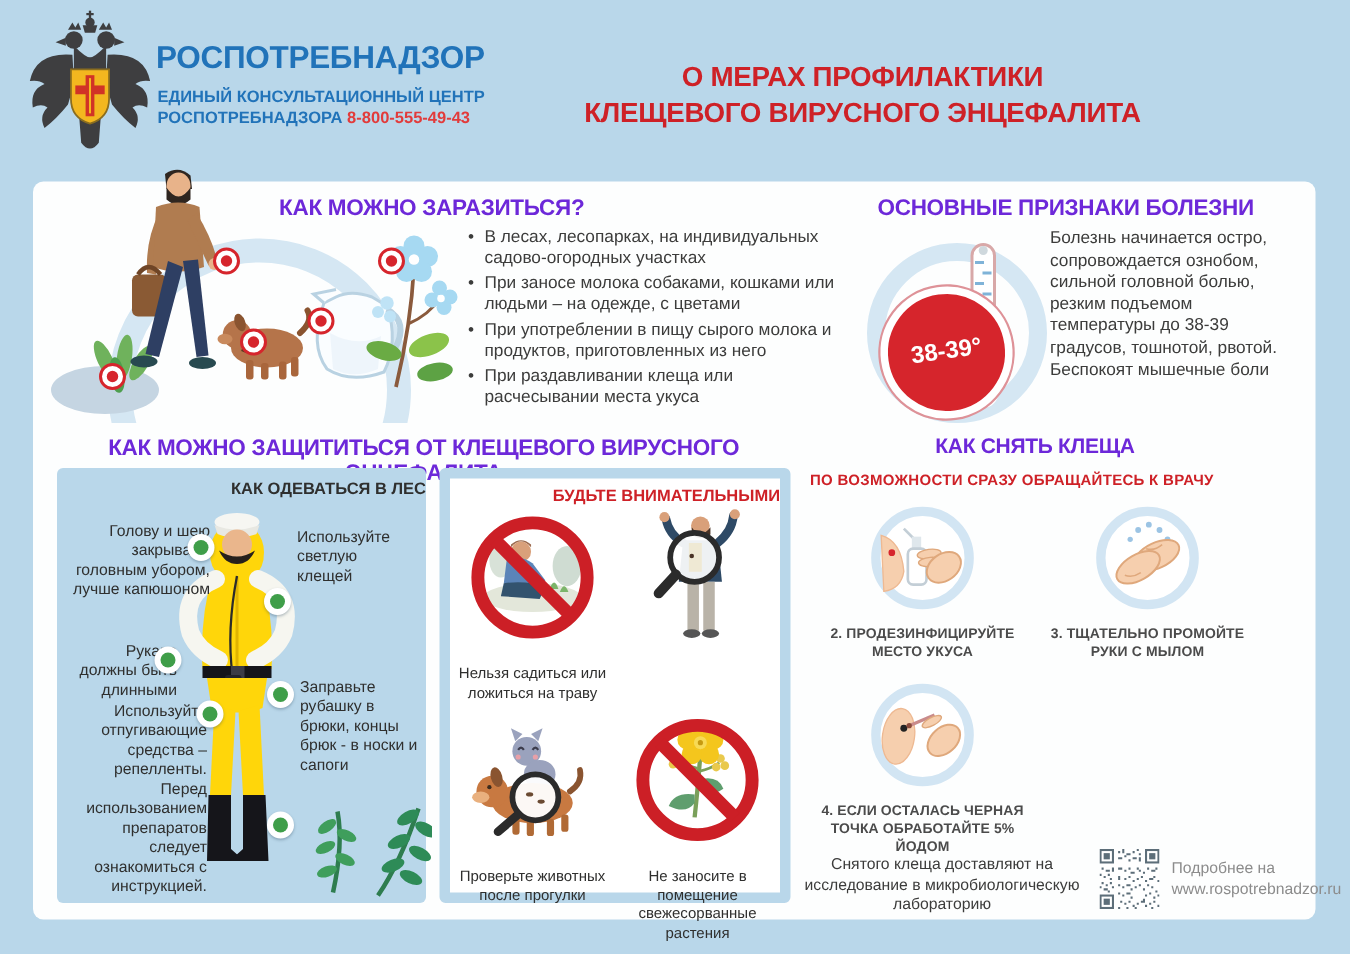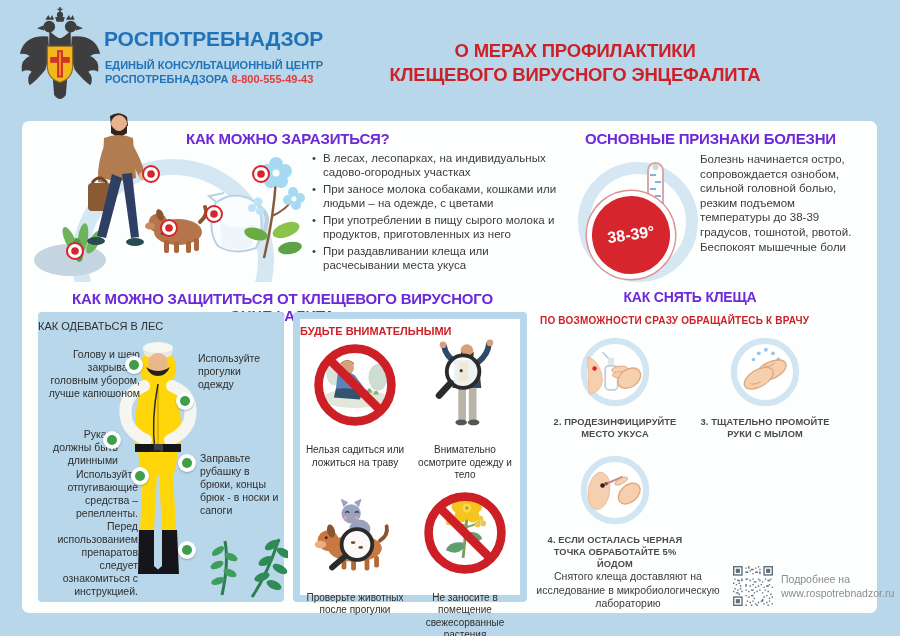--- a/index.html
+++ b/index.html
@@ -25,29 +25,29 @@
   
   .sympt-h{left:585px; top:130px;}
   .sympt-text{left:700px; top:152px; width:166px; font-size:11.5px; line-height:14.6px;}
   .temp-badge{left:587px; top:191px; width:78px; height:78px; border-radius:50%;
     background:#d6252c; border:5px solid #fff; box-shadow:0 0 0 1.5px #de9298;
     display:flex; align-items:center; justify-content:center;
     color:#fff; font-size:16px; font-weight:bold; transform:rotate(-8deg);}
   
   .protect-h{left:25px; top:290px; width:515px; text-align:center;}
   .dress-panel{left:38px; top:312px; width:246px; height:290px; background:#b9d7ea; border-radius:4px;}
-  .dress-title{position:absolute; left:0; top:8px; width:100%; text-align:left;
-    font-size:11px; font-weight:normal; color:#2f2f2e;}
+  .dress-title{position:absolute; left:0; top:8px; width:100%; text-align:right;
+    font-size:11px; font-weight:bold; color:#2f2f2e;}
   .callout{position:absolute; font-size:10.5px; line-height:13px; color:#2f2f2e;}
   .marker{position:absolute; width:18px; height:18px; border-radius:50%; background:#fff;
     box-shadow:0 1px 2px rgba(40,70,90,.35); display:flex; align-items:center; justify-content:center;}
   .marker::after{content:""; width:10px; height:10px; border-radius:50%; background:#3f9e49; display:block;}
   .att-panel{left:293px; top:312px; width:234px; height:290px; background:#fff;
     border:7px solid #b9d7ea; border-radius:4px; box-sizing:border-box;
-    display:flex; flex-direction:column; align-items:flex-start;}
+    display:flex; flex-direction:column; align-items:flex-end;}
   .att-title{margin:6px 0 2px; font-size:11px; font-weight:bold; color:#ce2127; text-align:center;}
   .att-grid{display:grid; grid-template-columns:110px 110px; row-gap:5px;}
   .att-item{display:flex; flex-direction:column; align-items:center;}
   .att-cap{width:112px; text-align:center; font-size:10px; line-height:12.5px; color:#2f2f2e; margin-top:13px;}
   
   .removal-h{left:540px; top:289px; width:300px; text-align:center; font-size:14px;}
   .removal-sub{left:540px; top:315px; width:300px; text-align:left;
     font-size:10px; font-weight:bold; color:#ce2127; letter-spacing:0.2px;}
   .steps-grid{left:540px; top:332px; width:300px; display:grid;
     grid-template-columns:150px 150px; row-gap:10px;}
@@ -265,21 +265,21 @@
       <g fill="#2e8b57">
         <ellipse cx="64" cy="28" rx="8" ry="4" transform="rotate(-30 64 28)"></ellipse>
         <ellipse cx="76" cy="36" rx="8" ry="4" transform="rotate(30 76 36)"></ellipse>
         <ellipse cx="58" cy="44" rx="8" ry="4" transform="rotate(-25 58 44)"></ellipse>
         <ellipse cx="72" cy="52" rx="8" ry="4" transform="rotate(28 72 52)"></ellipse>
         <ellipse cx="54" cy="60" rx="8" ry="4" transform="rotate(-22 54 60)"></ellipse>
         <ellipse cx="66" cy="68" rx="8" ry="4" transform="rotate(25 66 68)"></ellipse>
       </g>
     </svg>
     <div class="callout" style="left:10px;top:36px;width:92px;text-align:right">Голову и шею закрывают головным убором, лучше капюшоном</div>
-    <div class="callout" style="left:160px;top:40px;width:78px">Используйте прогулки одежду</div>
+    <div class="callout" style="left:160px;top:40px;width:78px">Используйте светлую клещей</div>
     <div class="callout" style="left:12px;top:116px;width:68px;text-align:right">Рукава должны быть длинными</div>
     <div class="callout" style="left:162px;top:140px;width:80px">Заправьте рубашку в брюки, концы брюк - в носки и сапоги</div>
     <div class="callout" style="left:6px;top:156px;width:94px;text-align:right">Используйте отпугивающие средства – репелленты. Перед использованием препаратов следует ознакомиться с инструкцией.</div>
     <div class="marker" style="left:87px;top:44px"></div>
     <div class="marker" style="left:138px;top:80px"></div>
     <div class="marker" style="left:65px;top:119px"></div>
     <div class="marker" style="left:93px;top:155px"></div>
     <div class="marker" style="left:140px;top:142px"></div>
     <div class="marker" style="left:140px;top:229px"></div>
   </div>
@@ -314,21 +314,20 @@
           <path d="M38,22 h24 l3,29 h-30 z" fill="#2e4a66"></path>
           <rect x="41" y="51" width="8" height="34" fill="#b9b3a8"></rect>
           <rect x="52" y="51" width="8" height="34" fill="#b9b3a8"></rect>
           <ellipse cx="44" cy="87" rx="6" ry="3" fill="#555"></ellipse>
             <ellipse cx="57" cy="87" rx="6" ry="3" fill="#555"></ellipse>
           <circle cx="46" cy="34" r="17" fill="#fff" fill-opacity="0.92" stroke="#2b2b2b" stroke-width="4"></circle>
           <rect x="42" y="24" width="9" height="20" fill="#efe9d4"></rect>
           <circle cx="44" cy="33" r="1.6" fill="#4a3326"></circle>
           <path d="M33,46 l-12,13" stroke="#2b2b2b" stroke-width="7" stroke-linecap="round"></path>
         </svg>
-        <div class="att-cap">Внимательно осмотрите одежду и тело</div>
       </div>
       <div class="att-item">
         <svg width="92" height="92" viewBox="0 0 96 96">
           <path d="M36,21 l-3,-9 l8,4 z" fill="#9aa2bd"></path>
             <path d="M52,21 l3,-9 l-8,4 z" fill="#9aa2bd"></path>
           <circle cx="44" cy="28" r="10" fill="#9aa2bd"></circle>
           <path d="M38,27 q2,-3 4,0" stroke="#3c3c4c" stroke-width="1.5" fill="none"></path>
           <path d="M48,27 q2,-3 4,0" stroke="#3c3c4c" stroke-width="1.5" fill="none"></path>
           <circle cx="38" cy="32" r="1.8" fill="#e8a0a8"></circle>
             <circle cx="50" cy="32" r="1.8" fill="#e8a0a8"></circle>

